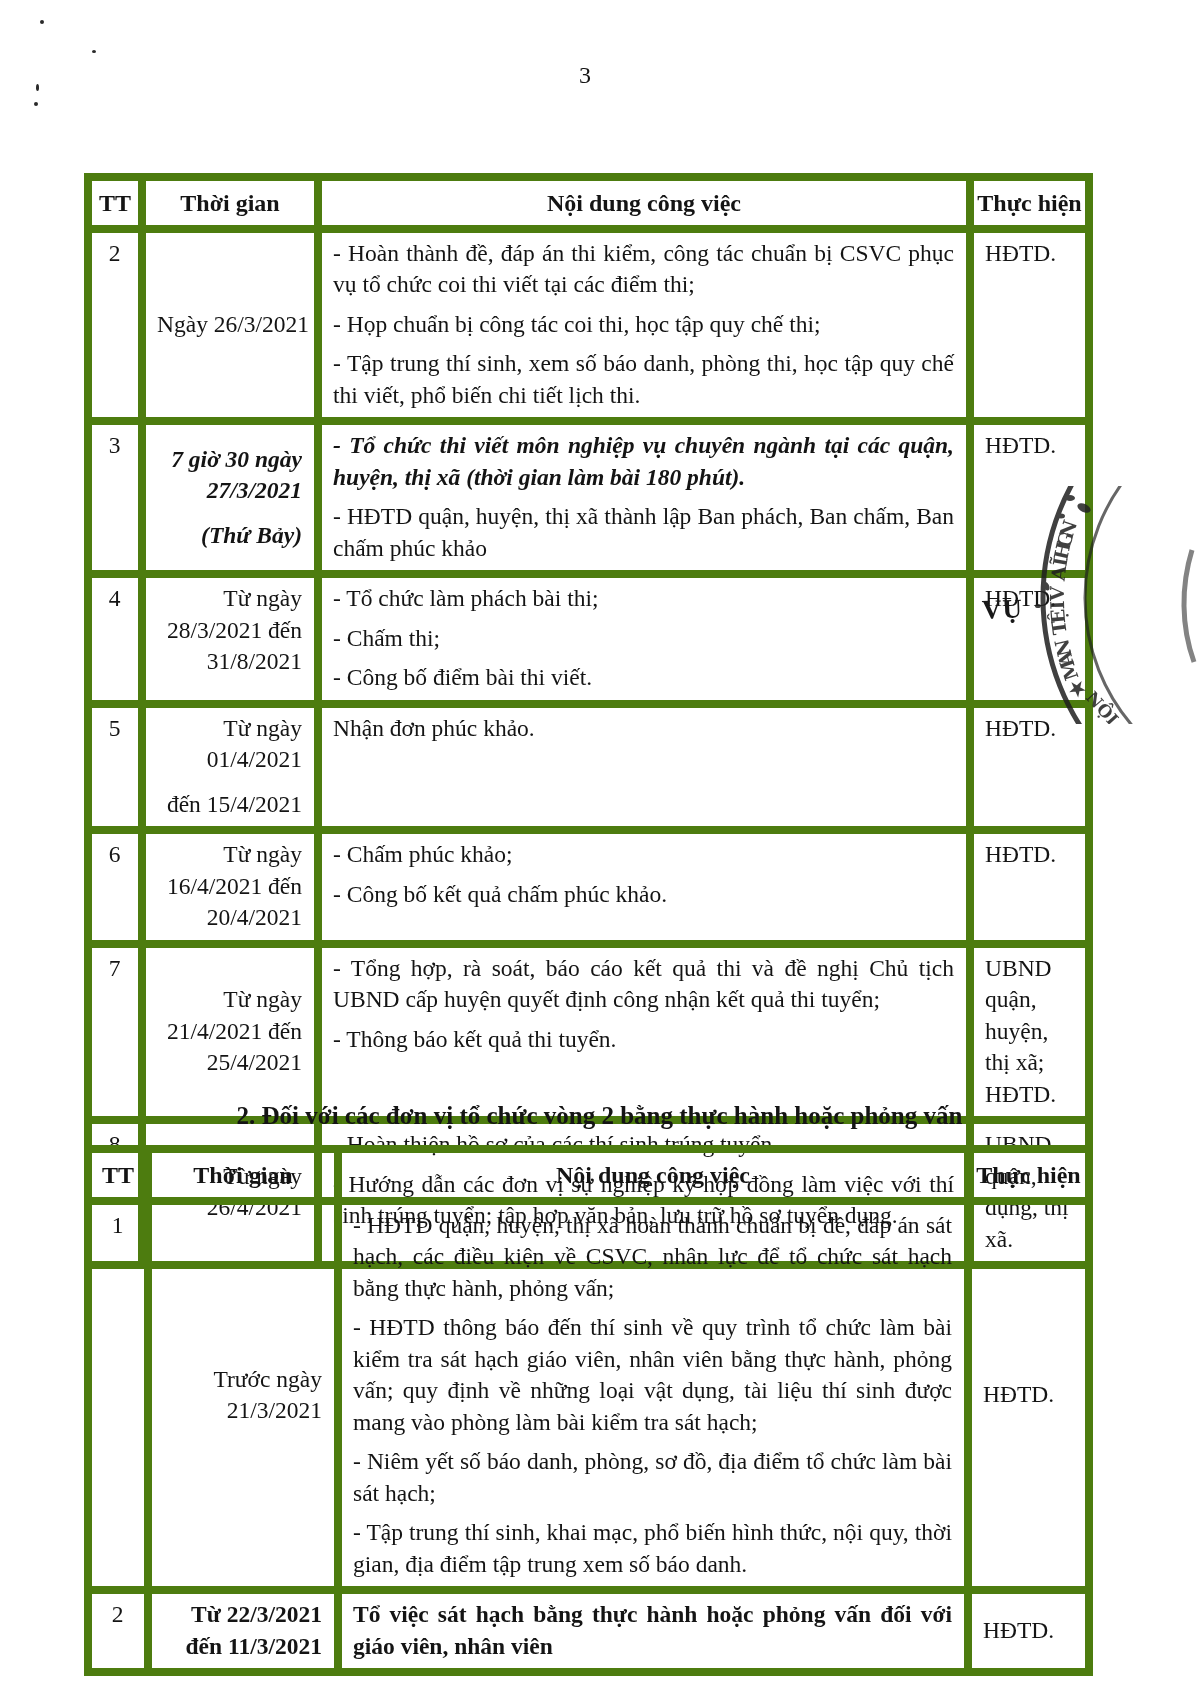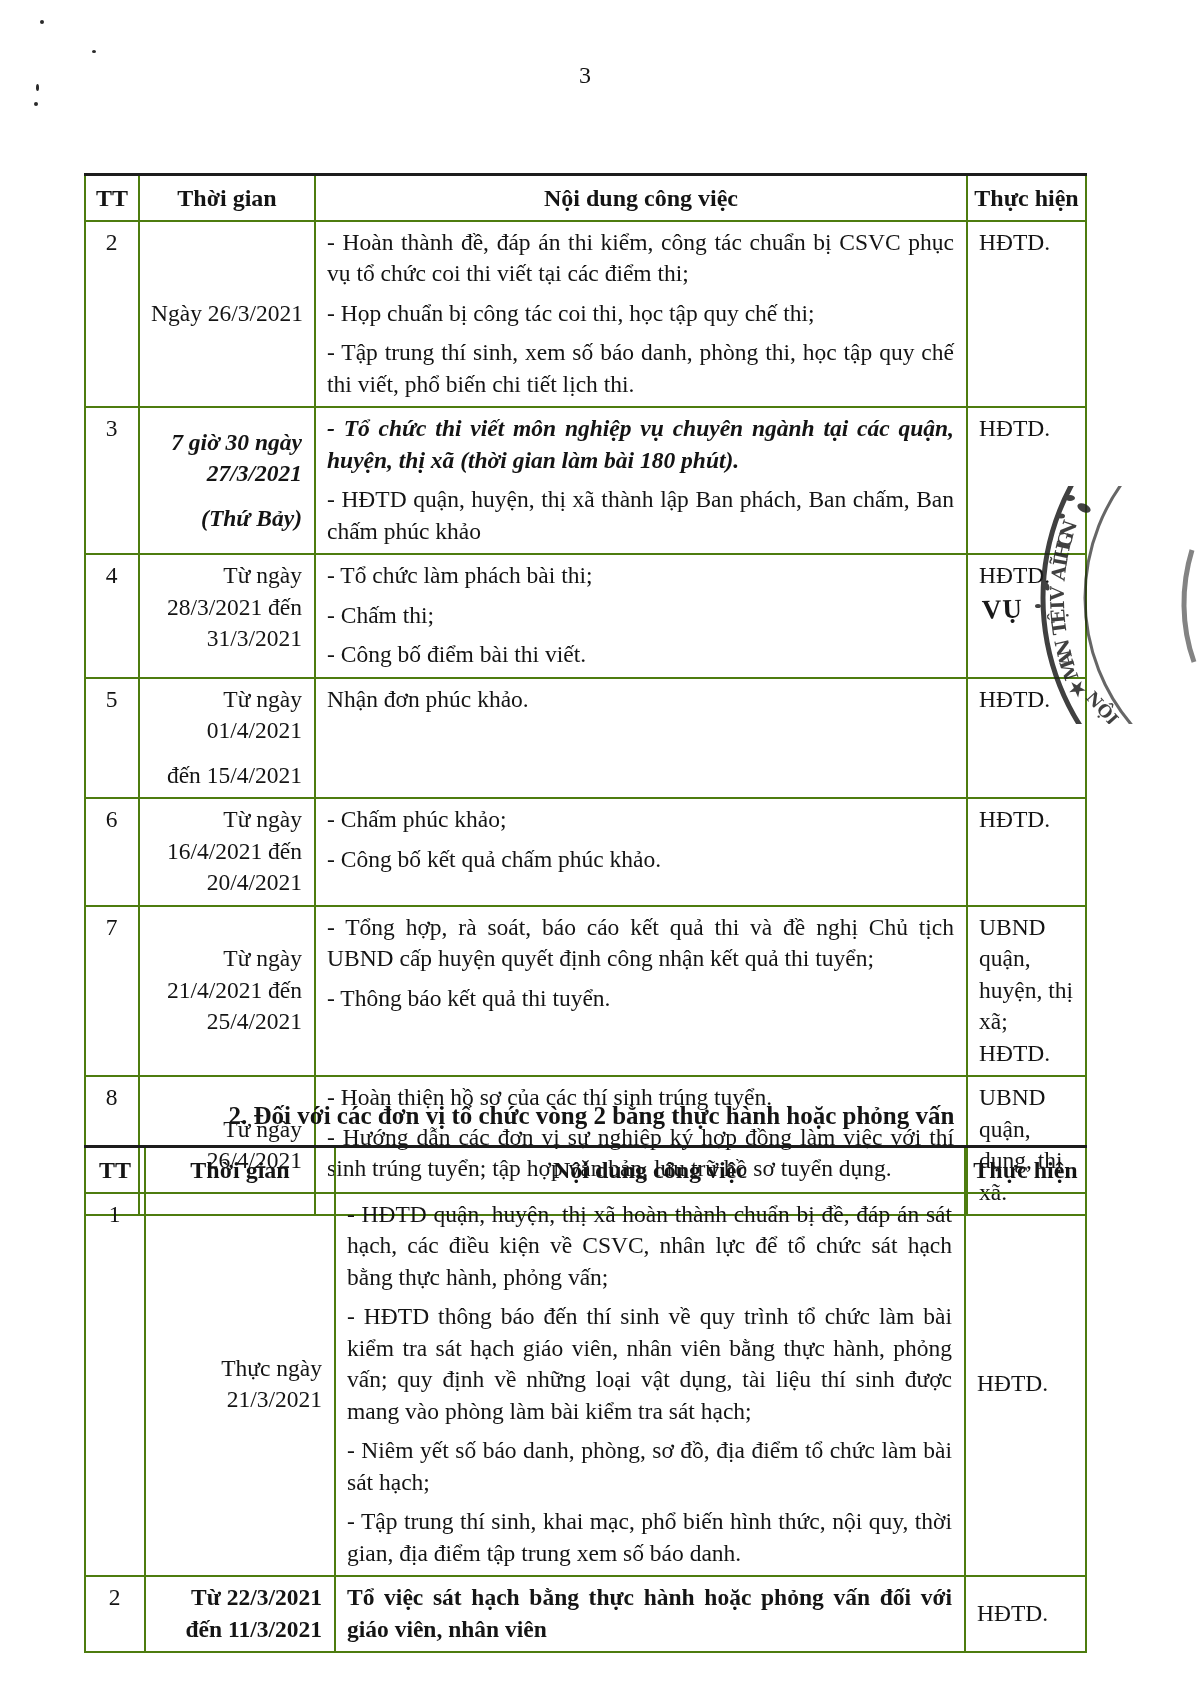--- a/index.html
+++ b/index.html
@@ -19,21 +19,21 @@
   .speck{position:absolute;background:#2a2a2a;border-radius:50%;}
 
   .table-wrap{position:absolute;left:84px;width:1001px;}
   .table-wrap.t1{top:173px;}
   .table-wrap.t2{top:1145px;}
 
   table.sched{
     border-collapse:collapse;width:100%;table-layout:fixed;
   }
   table.sched th, table.sched td{
-    border:2px solid #4d7c0f;
+    border:8px solid #4d7c0f;
     margin-top:44px;
   }
   table.sched{border-top:3px solid #1c1c1c;}
   table.sched th{
     font-size:24px;font-weight:700;text-align:center;
     padding:5px 2px;height:34px;
   }
   table.sched td{
     font-size:23.5px;line-height:1.34;
     vertical-align:top;
@@ -58,21 +58,21 @@
   [data-table="table1"] tbody tr:nth-child(2){height:133px;}
   [data-table="table1"] tbody tr:nth-child(3){height:108px;}
   [data-table="table1"] tbody tr:nth-child(4){height:101px;}
   [data-table="table1"] tbody tr:nth-child(5){height:98px;}
   [data-table="table1"] tbody tr:nth-child(6){height:126px;}
   [data-table="table1"] tbody tr:nth-child(7){height:131px;}
   [data-table="table2"] tbody tr:nth-child(1){height:344px;}
   [data-table="table2"] tbody tr:nth-child(2){height:76px;}
 
   .section-heading{
-    position:absolute;left:76px;top:1102px;width:1001px;
+    position:absolute;left:84px;top:1102px;width:1001px;
     text-align:center;font-size:25px;font-weight:700;
     padding-left:30px;box-sizing:border-box;
   }
 
   .stamp-svg{position:absolute;left:986px;top:486px;}
   .stamp-overlay{
     position:absolute;left:982px;top:594px;
     font-size:27px;font-weight:700;letter-spacing:1px;
     color:#181818;transform:rotate(-2deg);
   }
@@ -130,21 +130,21 @@
               <p class="b i">- Tổ chức thi viết môn nghiệp vụ chuyên ngành tại các quận, huyện, thị xã (thời gian làm bài 180 phút).</p>
               <p class="">- HĐTD quận, huyện, thị xã thành lập Ban phách, Ban chấm, Ban chấm phúc khảo</p>
             </td>
             <td class="exec">HĐTD.</td>
           </tr>
           <tr>
             <td class="tt">4</td>
             <td class="time">
               <div class="tline">Từ ngày</div>
               <div class="tline">28/3/2021 đến</div>
-              <div class="tline">31/3/2021</div>
+              <div class="tline">31/8/2021</div>
             </td>
             <td class="content">
               <p class="">- Tổ chức làm phách bài thi;</p>
               <p class="">- Chấm thi;</p>
               <p class="">- Công bố điểm bài thi viết.</p>
             </td>
             <td class="exec">HĐTD.</td>
           </tr>
           <tr>
             <td class="tt">5</td>
@@ -216,21 +216,21 @@
             <th>TT</th>
             <th>Thời gian</th>
             <th>Nội dung công việc</th>
             <th>Thực hiện</th>
           </tr>
         </thead>
       <tbody>
           <tr>
             <td class="tt">1</td>
             <td class="time vm">
-              <div class="tline">Thực ngày</div>
+              <div class="tline">Trước ngày</div>
               <div class="tline">21/3/2021</div>
             </td>
             <td class="content">
               <p class="">- HĐTD quận, huyện, thị xã hoàn thành chuẩn bị đề, đáp án sát hạch, các điều kiện về CSVC, nhân lực để tổ chức sát hạch bằng thực hành, phỏng vấn;</p>
               <p class="">- HĐTD thông báo đến thí sinh về quy trình tổ chức làm bài kiểm tra sát hạch giáo viên, nhân viên bằng thực hành, phỏng vấn; quy định về những loại vật dụng, tài liệu thí sinh được mang vào phòng làm bài kiểm tra sát hạch;</p>
               <p class="">- Niêm yết số báo danh, phòng, sơ đồ, địa điểm tổ chức làm bài sát hạch;</p>
               <p class="">- Tập trung thí sinh, khai mạc, phổ biến hình thức, nội quy, thời gian, địa điểm tập trung xem số báo danh.</p>
             </td>
             <td class="exec vm">HĐTD.</td>
           </tr>

